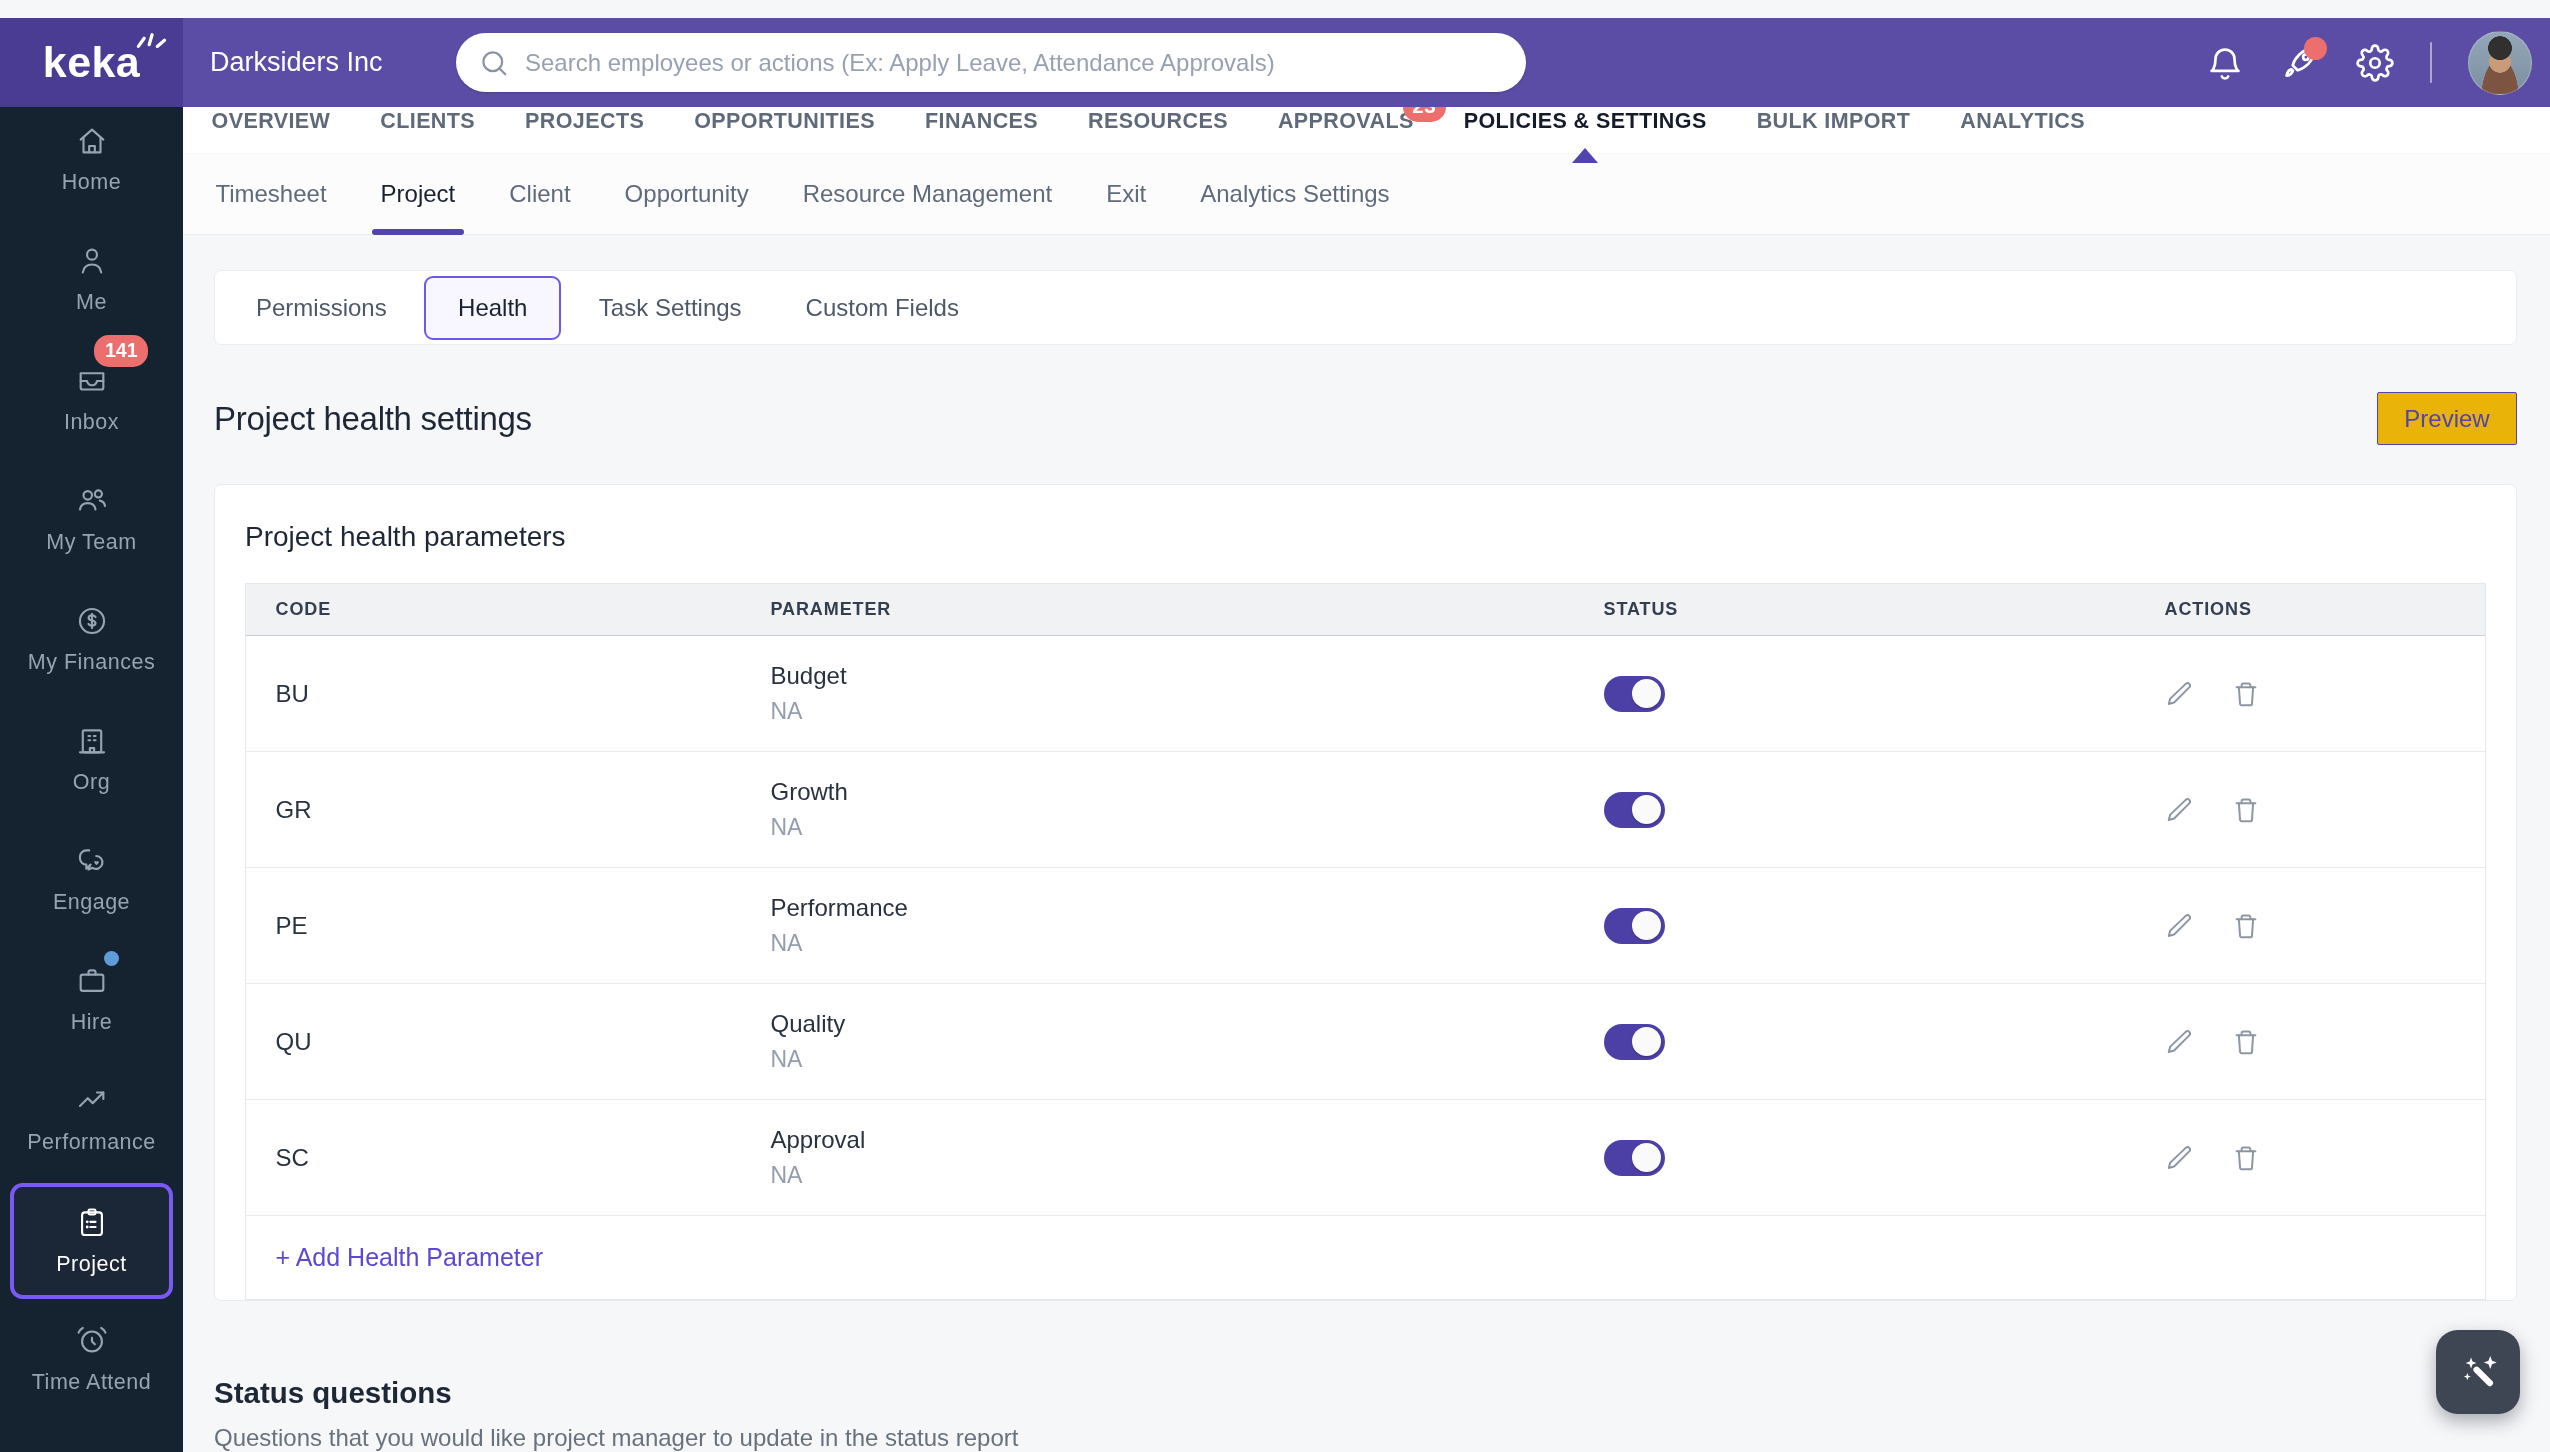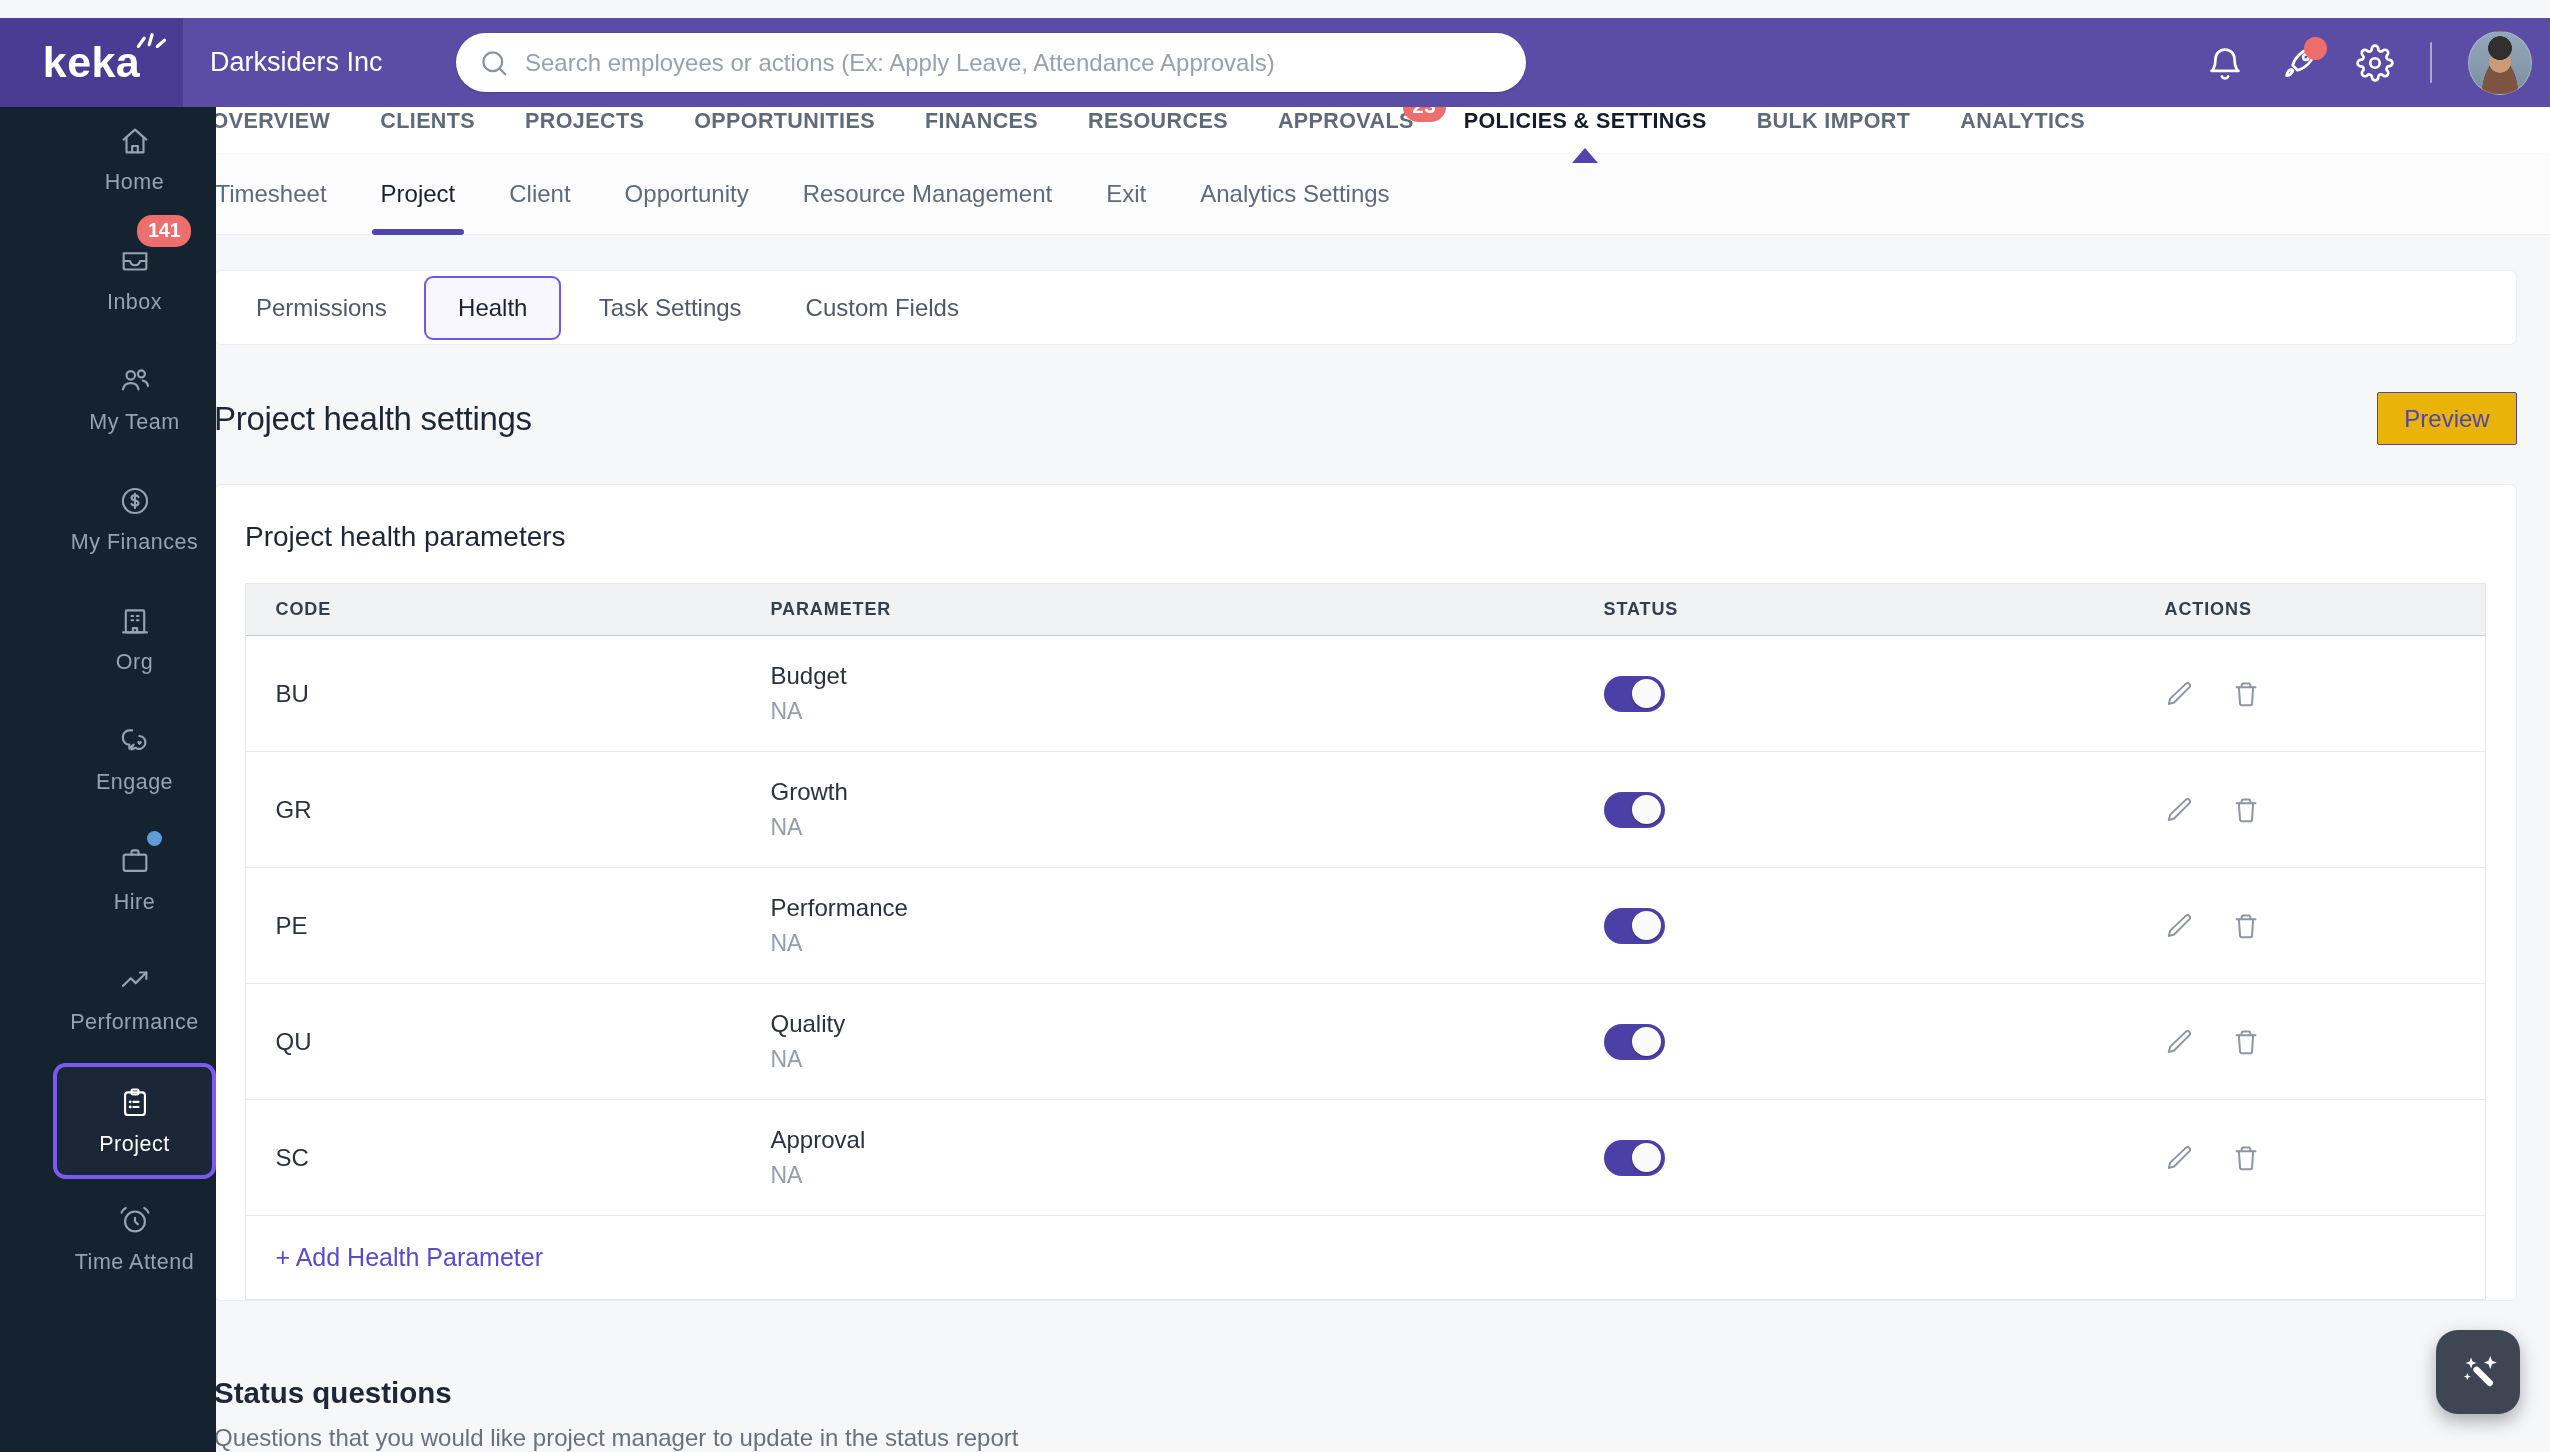--- a/index.html
+++ b/index.html
@@ -23,21 +23,21 @@
   .notif-dot { position:absolute; top:-6.3px; right:-8px; width:23px; height:23px; border-radius:50%; background:var(--badge-red); }
   .tb-divider { width:1.8px; height:41px; background:rgba(255,255,255,.5); border-radius:0.9px; }
   .avatar { width:64px; height:64px; border-radius:50%; cursor:pointer; border:1.8px solid rgba(255,255,255,.25);
     background:
       radial-gradient(circle at 50% 26%, #32302f 21%, transparent 22%),
       radial-gradient(circle at 50% 48%, #c99b79 24%, transparent 25%),
       radial-gradient(ellipse at 50% 108%, #7d5341 42%, transparent 43%),
       linear-gradient(180deg,#93a7b8 0%,#7b8fa0 100%); }
 
   
-  .sidebar { position:absolute; left:0; top:89px; bottom:0; width:216px; background:var(--sidebar); display:flex; flex-direction:column; align-items:flex-end; padding-top:25px; z-index:20; }
+  .sidebar { position:absolute; left:0; top:89px; bottom:0; width:183px; background:var(--sidebar); display:flex; flex-direction:column; align-items:center; padding-top:25px; z-index:20; }
   .side-item { width:163px; height:91px; margin-bottom:29px; display:flex; flex-direction:column; align-items:center; justify-content:center; gap:12.5px; color:#96a3b2; cursor:pointer; flex:0 0 auto; }
   .side-item .icon { width:34px; height:34px; position:relative; }
   .side-item .icon svg { width:34px; height:34px; stroke:currentColor; fill:none; stroke-width:1.5; stroke-linecap:round; stroke-linejoin:round; }
   .side-item .lbl { font-size:21.5px; letter-spacing:0.5px; white-space:nowrap; }
   .side-item.active { border:4.5px solid var(--accent-bright); border-radius:12.5px; background:#1b2736; color:#fff; height:116px; margin-top:-10.7px; margin-bottom:14.3px; }
   .s-badge { position:absolute; top:-29px; left:19.7px; background:var(--badge-red); color:#fff; font-size:19.7px; line-height:1; padding:6.3px 10.7px; border-radius:15px; font-weight:700; }
   .side-dot { position:absolute; top:-12.5px; right:-10.7px; width:15px; height:15px; border-radius:50%; background:var(--hire-dot); }
 
   
   .navbar { position:absolute; left:183px; right:0; top:89px; height:64px; background:#fff; display:flex; align-items:stretch; padding-left:3.6px; z-index:10; }
@@ -144,20 +144,30 @@
           <path d="M6 9.5V20h12V9.5"></path>
           <path d="M10 20v-4.5h4V20"></path>
         </svg>
 
       </span>
       <span class="lbl">Home</span>
     </div>
     <div class="side-item">
       <span class="icon">
         <svg viewBox="0 0 24 24">
+          <circle cx="12" cy="7.5" r="3.5"></circle>
+          <path d="M5.5 20c.6-3.5 3.2-5.5 6.5-5.5s5.9 2 6.5 5.5"></path>
+        </svg>
+
+      </span>
+      <span class="lbl">Me</span>
+    </div>
+    <div class="side-item">
+      <span class="icon">
+        <svg viewBox="0 0 24 24">
           <path d="M4 6.5h16v10a1.5 1.5 0 0 1-1.5 1.5h-13A1.5 1.5 0 0 1 4 16.5z"></path>
           <path d="M4 12h4.5c.3 1.8 1.7 3 3.5 3s3.2-1.2 3.5-3H20"></path>
         </svg>
         <span class="s-badge">141</span>
 
       </span>
       <span class="lbl">Inbox</span>
     </div>
     <div class="side-item">
       <span class="icon">

